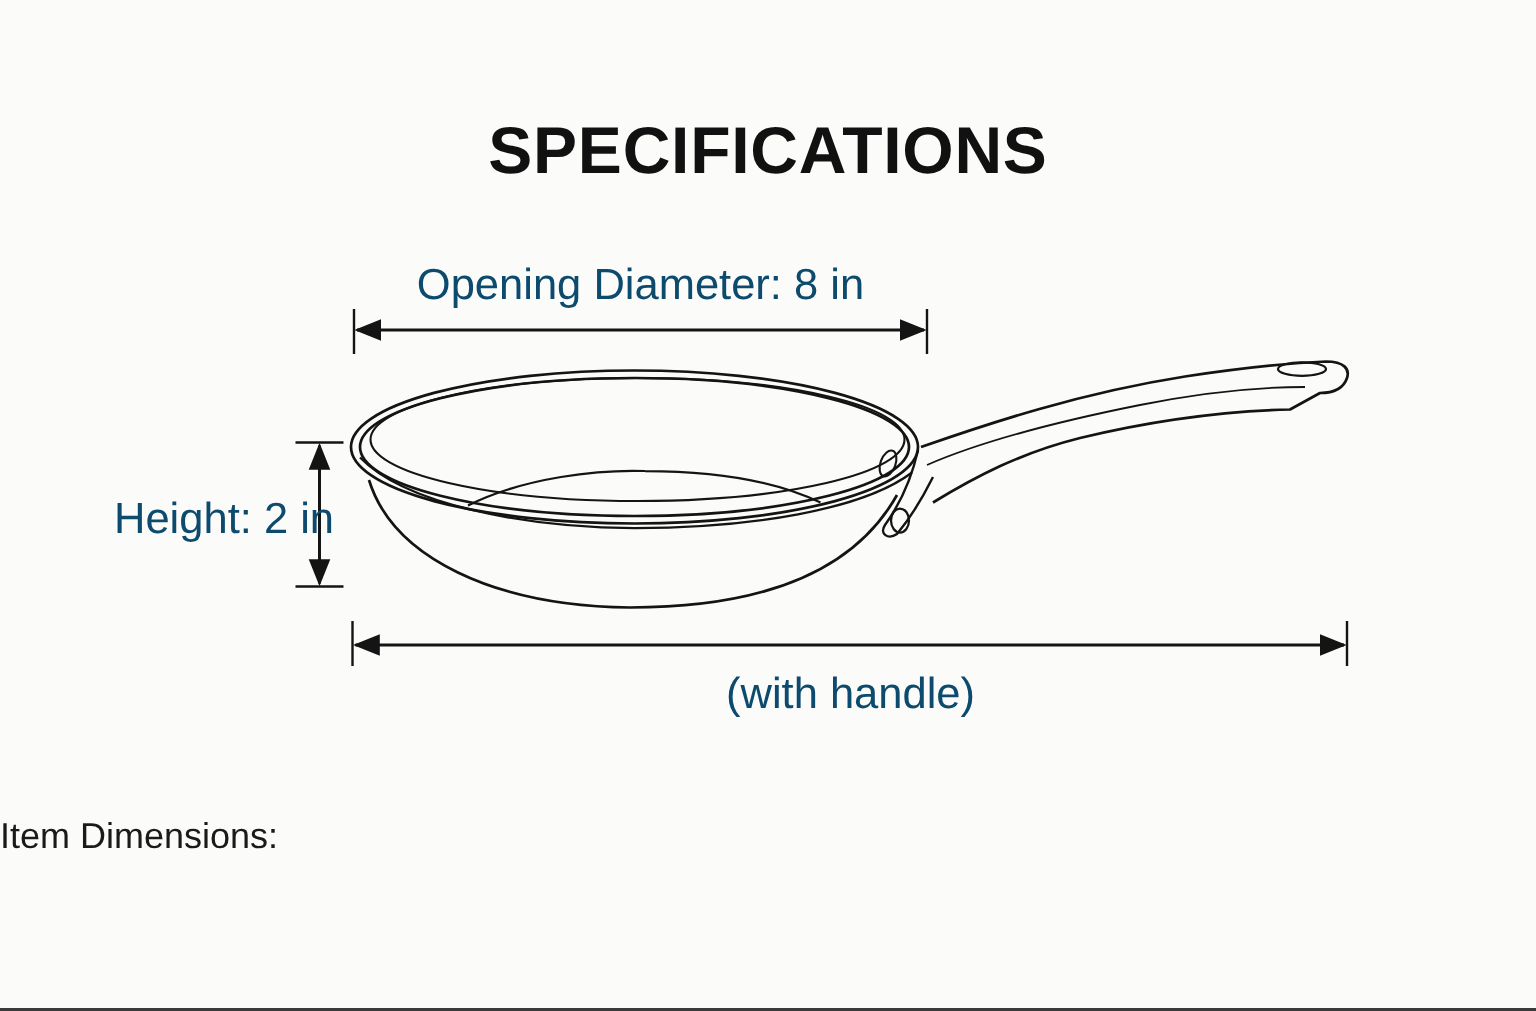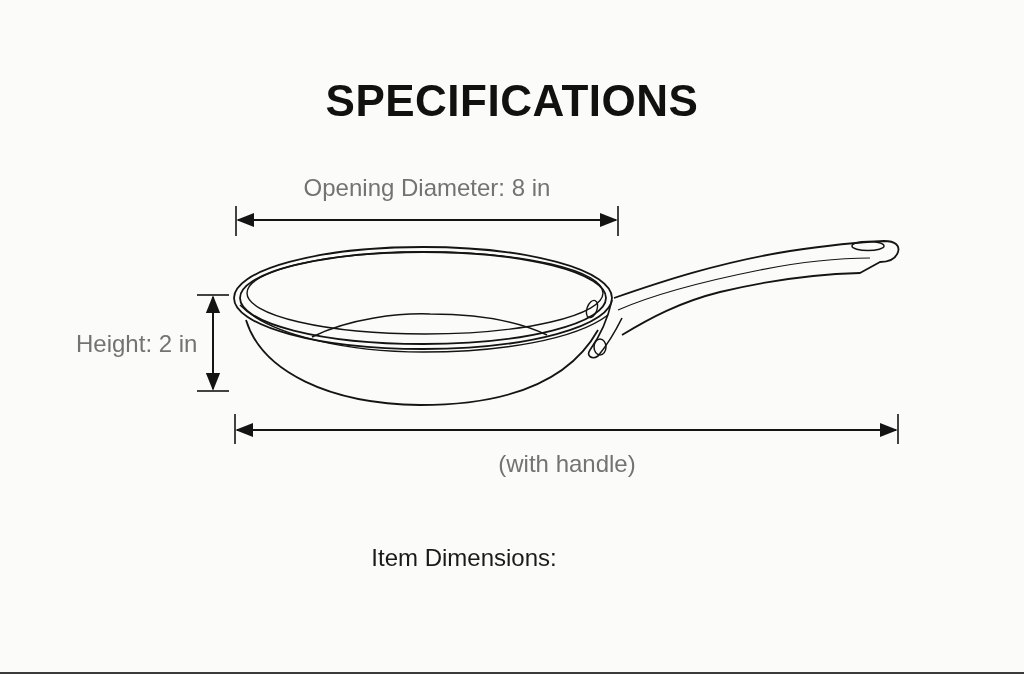--- a/index.html
+++ b/index.html
@@ -9,28 +9,28 @@
     font-family: "Liberation Sans", "DejaVu Sans", sans-serif;
     color: #141414;
     position: relative;
   }
   .title {
     position: absolute; left: 0; top: 56px; width: 1024px;
     text-align: center; font-weight: bold; font-size: 44px;
     letter-spacing: 0.5px; color: #111; margin-top: 20px;
   }
   .label {
-    position: absolute; font-size: 24px; color: #737373; white-space: nowrap;
+    position: absolute; font-size: 29px; color: #0c4a6e; white-space: nowrap;
   }
   .diameter-label { left: 236px; width: 382px; text-align: center; top: 174px; }
   .height-label { left: 54px; top: 330px; margin-left: 22px; }
   .length-label { left: 236px; width: 662px; text-align: center; top: 447px; line-height: 33px; }
   .summary {
     position: absolute; left: 0; width: 840px; top: 540px;
-    text-align: center; font-size: 24px; line-height: 35px; color: #1a1a1a; padding-left: 44px;
+    text-align: left; font-size: 24px; line-height: 35px; color: #1a1a1a;
   }
   svg.drawing { position: absolute; left: 0; top: 0; }
   .bottom-bar { position: absolute; left: 0; bottom: 0; width: 1024px; height: 2px; background: #3a3a3a; }
 </style>
 </head>
 <body>
 
 <div class="title">SPECIFICATIONS</div>
 
 <svg class="drawing" width="1024" height="674" viewBox="0 0 1024 674">

